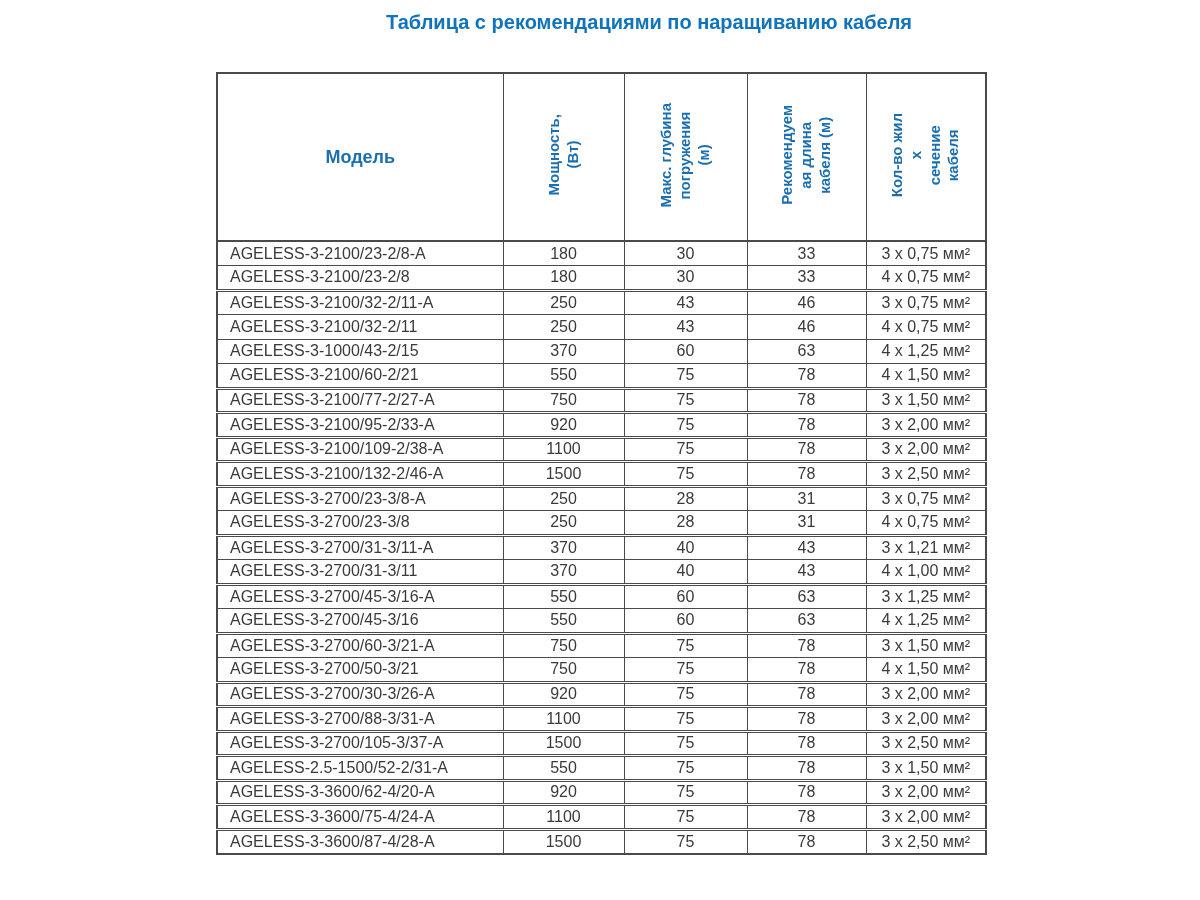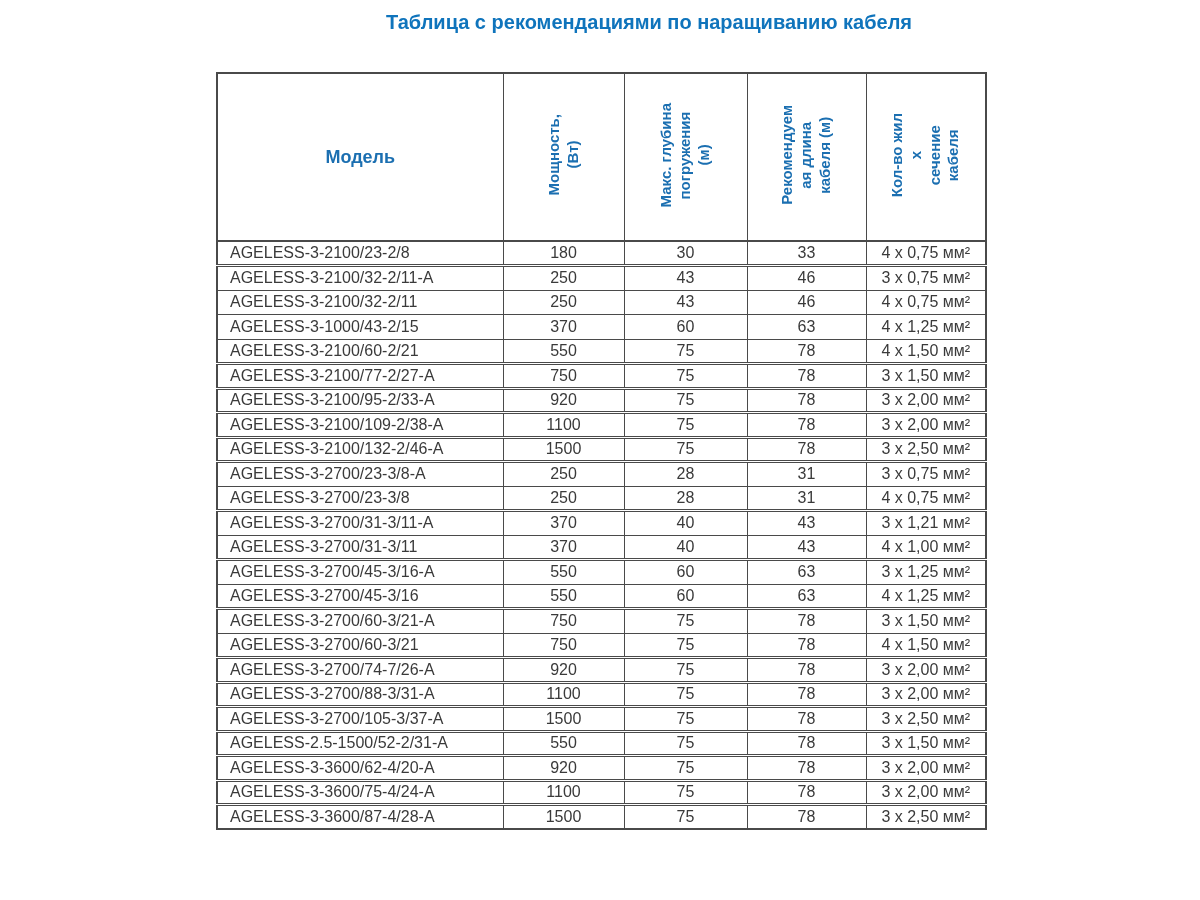--- a/index.html
+++ b/index.html
@@ -103,20 +103,27 @@
           <th><div class="vert">Рекомендуем
 ая длина
 кабеля (м)</div></th>
           <th><div class="vert">Кол-во жил
 х
 сечение
 кабеля</div></th>
         </tr>
     </thead>
     <tbody id="body-rows">
+        <tr class="group-start">
+          <td class="model">AGELESS-3-2100/23-2/8-A</td>
+          <td>180</td>
+          <td>30</td>
+          <td>33</td>
+          <td>3 х 0,75 мм²</td>
+        </tr>
         <tr>
           <td class="model">AGELESS-3-2100/23-2/8</td>
           <td>180</td>
           <td>30</td>
           <td>33</td>
           <td>4 х 0,75 мм²</td>
         </tr>
         <tr class="group-start">
           <td class="model">AGELESS-3-2100/32-2/11-A</td>
           <td>250</td>
@@ -216,28 +223,28 @@
           <td>4 х 1,25 мм²</td>
         </tr>
         <tr class="group-start">
           <td class="model">AGELESS-3-2700/60-3/21-A</td>
           <td>750</td>
           <td>75</td>
           <td>78</td>
           <td>3 х 1,50 мм²</td>
         </tr>
         <tr>
-          <td class="model">AGELESS-3-2700/60-3/21</td>
+          <td class="model">AGELESS-3-2700/50-3/21</td>
           <td>750</td>
           <td>75</td>
           <td>78</td>
           <td>4 х 1,50 мм²</td>
         </tr>
         <tr class="group-start">
-          <td class="model">AGELESS-3-2700/74-7/26-A</td>
+          <td class="model">AGELESS-3-2700/30-3/26-A</td>
           <td>920</td>
           <td>75</td>
           <td>78</td>
           <td>3 х 2,00 мм²</td>
         </tr>
         <tr class="group-start">
           <td class="model">AGELESS-3-2700/88-3/31-A</td>
           <td>1100</td>
           <td>75</td>
           <td>78</td>

